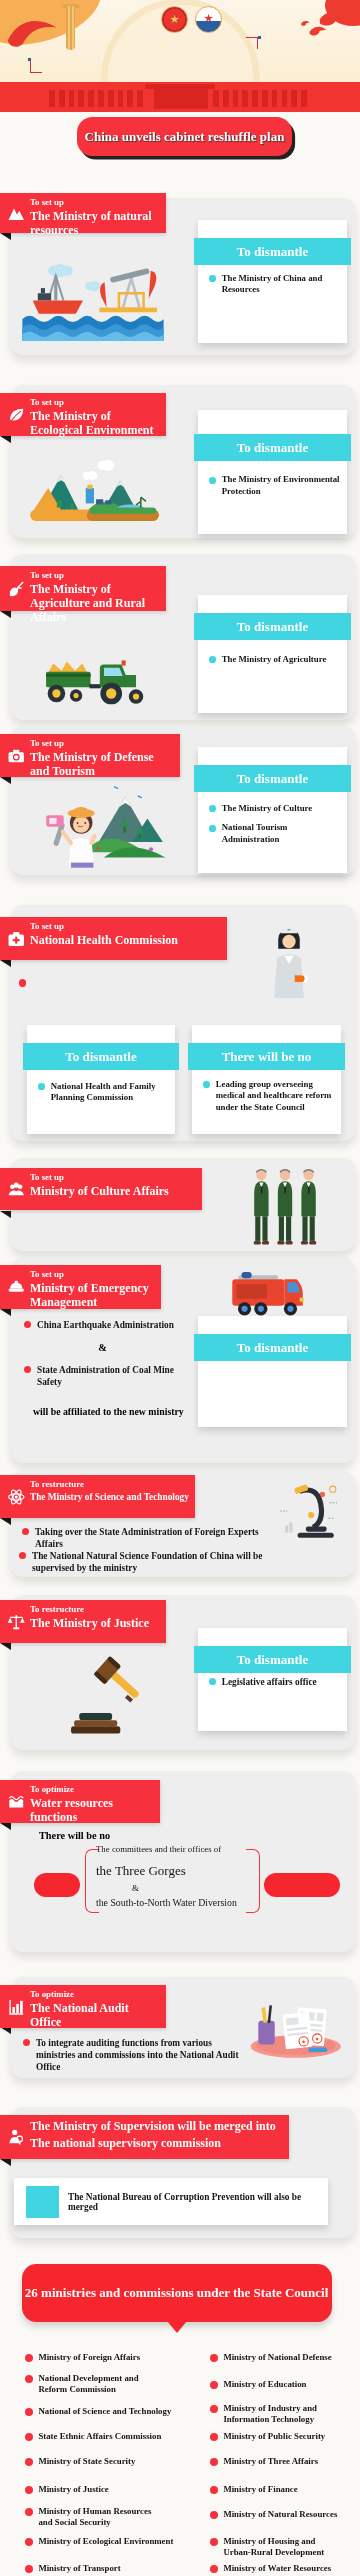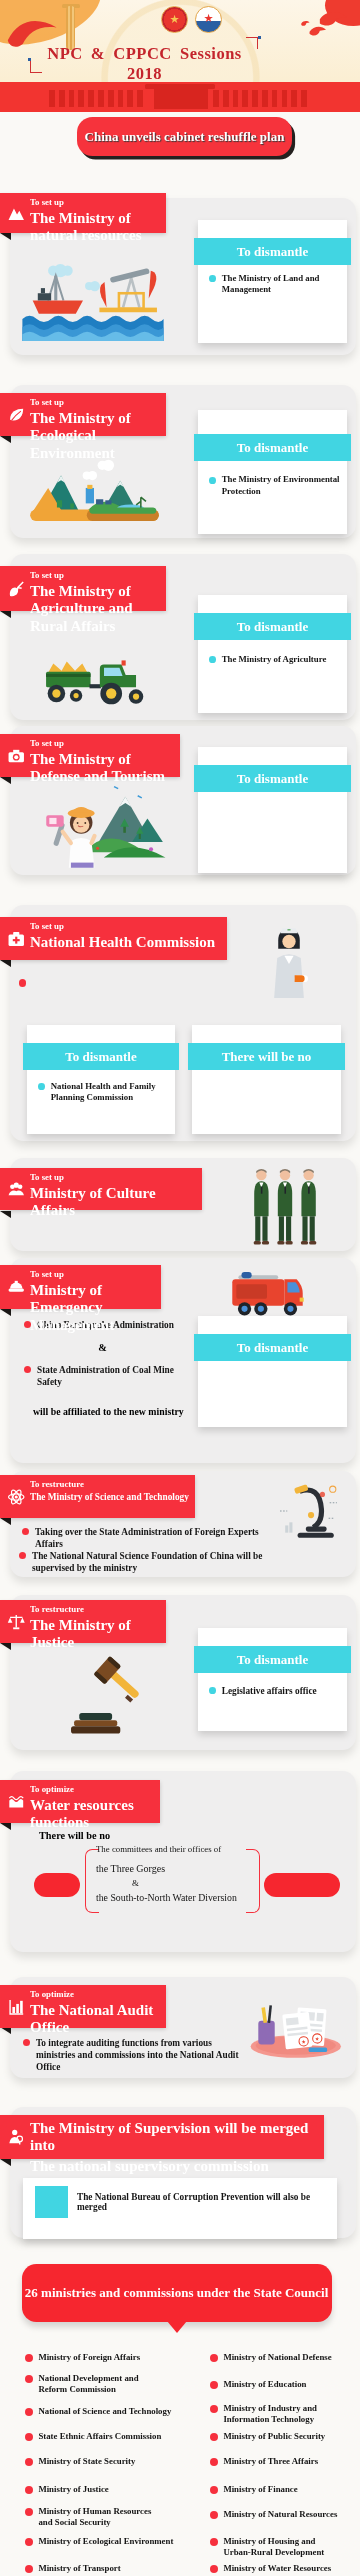--- a/index.html
+++ b/index.html
@@ -35,21 +35,21 @@
   .gate-body{left:154px;top:7.2px;width:54px;height:19.6px;background:#d8251f;}
   
   .headline{left:77px;top:117px;width:215px;height:39px;background:#f6333c;border-radius:15.5px;
     box-shadow:3.1px 3.6px 0 #24211f;color:#fff;font-size:13px;font-weight:bold;text-align:center;line-height:39px;
     text-shadow:1px 1px 1px #3a3a3a;}
   
   .card{left:10.3px;width:346px;background:#efeeee;border-radius:13.4px;box-shadow:0 5.2px 8.2px rgba(0,0,0,.10);}
   .banner{left:0;background:#f6303d;color:#fff;z-index:3;box-shadow:0 2.1px 4.1px rgba(0,0,0,.18);}
   .banner .txt{position:absolute;left:30px;top:4.1px;right:4.1px;}
   .banner .action{font-size:8.8px;font-weight:bold;display:block;}
-  .banner .btitle{font-size:15px;font-weight:bold;display:block;margin-top:3.1px;line-height:1.15;}
+  .banner .btitle{font-size:12px;font-weight:bold;display:block;margin-top:3.1px;line-height:1.15;}
   .banner .bicon{position:absolute;left:7.2px;top:50%;transform:translateY(-50%);width:18.5px;height:18.5px;}
   .fold{width:11.3px;height:7.2px;background:#1c1917;clip-path:polygon(0 0,100% 0,100% 100%);}
   
   .wcard{background:#fff;box-shadow:0 4.1px 7.2px rgba(0,0,0,.15);z-index:2;}
   .cyan{margin:17.5px -4.1px 0 -4.1px;height:27px;background:#41d5e2;color:#fff;font-size:13px;font-weight:bold;text-align:center;line-height:27px;}
   .wlist{list-style:none;margin:8.2px 0 0 0;padding:0 7.2px 0 11.3px;}
   .wlist li{position:relative;padding-left:12.4px;margin-bottom:8.2px;font-size:8.8px;font-weight:bold;color:#151515;line-height:1.3;}
   .wlist li::before{content:"";position:absolute;left:0;top:2.6px;width:6.7px;height:6.7px;border-radius:50%;background:#41d5e2;}
   
   .rb{position:absolute;font-size:9.3px;font-weight:bold;color:#151515;line-height:1.3;}
@@ -78,21 +78,20 @@
   <svg class="abs" style="left:5.2px;top:12.4px" width="57" height="36" viewBox="0 0 110 70">
     <path d="M5 55 C25 15, 60 8, 100 30 C65 25, 45 40, 34 62 C22 72, 8 68, 5 55 Z" fill="#e8352e"></path>
   </svg>
   <div class="abs emblem emblem1">★</div>
   <div class="abs emblem emblem2">★</div>
   <svg class="abs" style="left:299px;top:9.3px" width="52" height="33" viewBox="0 0 100 64">
     <path d="M40 20 C52 2, 78 2, 92 16 L72 18 C70 32, 52 36, 40 28 Z" fill="#ee3b2f"></path>
     <path d="M20 44 C28 32, 44 32, 52 40 L40 42 C38 52, 26 54, 20 48 Z" fill="#ee3b2f"></path>
     <path d="M4 28 C8 22, 16 22, 20 26 L14 27 C13 33, 7 34, 4 31 Z" fill="#ee3b2f"></path>
   </svg>
-  <div class="abs page-title">NPC &amp; CPPCC Sessions 2018</div>
   <div class="abs bracket bk-bl"></div>
   <div class="abs bracket bk-tr"></div>
   <div class="abs bluedot" style="left:28px;top:58px"></div>
   <div class="abs bluedot" style="left:258px;top:36px"></div>
 </div>
 
 <div class="abs band">
   <div class="abs gate-bars" style="left:49px;width:98px"></div>
   <div class="abs gate-bars" style="left:213px;width:98px"></div>
   <div class="abs gate-roof"></div>
@@ -129,21 +128,21 @@
   <path d="M160 70 q-14 8 -6 30 l10 20 z" fill="#e8442e"></path>
   <path d="M250 48 q18 4 6 34 l-10 20 z" fill="#e8442e"></path>
   <rect x="188" y="92" width="48" height="30" fill="none" stroke="#f2b53a" stroke-width="5"></rect>
   <path d="M0 142 Q14 130 28 142 T56 142 T84 142 T112 142 T140 142 T168 142 T196 142 T224 142 T252 142 T275 142 V185 H0 Z" fill="#1f7ec2"></path>
   <path d="M0 158 Q14 147 28 158 T56 158 T84 158 T112 158 T140 158 T168 158 T196 158 T224 158 T252 158 T275 158 V185 H0 Z" fill="#3f9bd8" opacity=".85"></path>
   <path d="M0 172 Q14 162 28 172 T56 172 T84 172 T112 172 T140 172 T168 172 T196 172 T224 172 T252 172 T275 172 V185 H0 Z" fill="#6cc0ea" opacity=".9"></path>
 </svg>
 <div class="abs wcard" style="left:198px;top:220px;width:149px;height:123px">
   <div class="cyan">To dismantle</div>
   <ul class="wlist">
-    <li>The Ministry of Land and Management</li>
+    <li>The Ministry of China and Resources</li>
   </ul>
 </div>
 
 <div class="abs card" style="top:385px;height:153px"></div>
 <div class="abs banner" style="top:393px;width:166px;height:43px">
   <svg class="bicon" viewBox="0 0 24 24">
       <path d="M4 18 C4 8, 12 4, 21 4 C21 13, 16 20, 7 19 Z" fill="#fff"></path>
       <path d="M6 19 C10 13, 14 10, 18 7" stroke="#f6303d" stroke-width="1.4" fill="none"></path>
     </svg>
   <span class="txt">
@@ -255,20 +254,24 @@
   <path d="M80 98 q3 4 10 1" stroke="#c2584d" stroke-width="2" fill="none"></path>
   <circle cx="79" cy="93" r="1.8" fill="#4a3222"></circle>
     <circle cx="94" cy="93" r="1.8" fill="#4a3222"></circle>
   <path d="M62 180 L66 128 Q86 116 106 128 L112 180 Z" fill="#fdfdfd"></path>
   <path d="M66 132 L50 110" stroke="#f8cfa7" stroke-width="8" stroke-linecap="round"></path>
   <path d="M106 132 L112 118" stroke="#f8cfa7" stroke-width="8" stroke-linecap="round"></path>
   <rect x="66" y="170" width="44" height="10" fill="#8f7fc9"></rect>
 </svg>
 <div class="abs wcard" style="left:198px;top:747px;width:149px;height:126px">
   <div class="cyan">To dismantle</div>
+  <ul class="wlist" style="margin-top:11.3px">
+    <li>The Ministry of Culture</li>
+    <li>National Tourism Administration</li>
+  </ul>
 </div>
 
 <div class="abs card" style="top:905px;height:236px"></div>
 <div class="abs banner" style="top:917px;width:227px;height:43px">
   <svg class="bicon" viewBox="0 0 24 24">
       <rect x="2" y="6" width="20" height="15" rx="2" fill="#fff"></rect>
       <rect x="8" y="3" width="8" height="4" rx="1" fill="#fff"></rect>
       <rect x="10.6" y="9" width="2.8" height="9" fill="#f6303d"></rect>
       <rect x="7.5" y="12.1" width="9" height="2.8" fill="#f6303d"></rect>
     </svg>
@@ -290,20 +293,23 @@
 </svg>
 <div class="abs" style="left:18.5px;top:979px;width:7.7px;height:7.7px;border-radius:50%;background:#f6303d"></div>
 <div class="abs wcard" style="left:27px;top:1025px;width:148px;height:109px">
   <div class="cyan">To dismantle</div>
   <ul class="wlist" style="margin-top:11.3px">
     <li>National Health and Family Planning Commission</li>
   </ul>
 </div>
 <div class="abs wcard" style="left:192px;top:1025px;width:149px;height:109px">
   <div class="cyan">There will be no</div>
+  <ul class="wlist" style="margin-top:9.3px">
+    <li>Leading group overseeing medical and healthcare reform under the State Council</li>
+  </ul>
 </div>
 
 <div class="abs card" style="top:1158px;height:93px"></div>
 <div class="abs banner" style="top:1168px;width:202px;height:42px">
   <svg class="bicon" viewBox="0 0 24 24">
       <circle cx="7" cy="9" r="3" fill="#fff"></circle>
       <circle cx="17" cy="9" r="3" fill="#fff"></circle>
       <circle cx="12" cy="7" r="3.4" fill="#fff"></circle>
       <path d="M2 20 q2-6 7-6 q2 0 3 1 q1-1 3-1 q5 0 7 6 Z" fill="#fff"></path>
     </svg>
@@ -434,21 +440,21 @@
     <rect x="48" y="22" width="48" height="30" rx="6" fill="#7a4a21"></rect>
     <rect x="48" y="22" width="9" height="30" rx="4" fill="#3e2a16"></rect>
     <rect x="87" y="22" width="9" height="30" rx="4" fill="#3e2a16"></rect>
   </g>
   <rect x="18" y="120" width="64" height="14" rx="5" fill="#243b33"></rect>
   <rect x="8" y="134" width="84" height="12" rx="4" fill="#7a4a21"></rect>
   <rect x="2" y="146" width="96" height="14" rx="5" fill="#4a2e18"></rect>
 </svg>
 <div class="abs wcard" style="left:198px;top:1628px;width:149px;height:103px">
   <div class="cyan">To dismantle</div>
-  <ul class="wlist" style="margin-top:12px">
+  <ul class="wlist" style="margin-top:3px">
     <li style="font-size:9.3px">Legislative affairs office</li>
   </ul>
 </div>
 
 <div class="abs card" style="top:1771px;height:181px"></div>
 <div class="abs banner" style="top:1780px;width:160px;height:43px">
   <svg class="bicon" viewBox="0 0 24 24">
       <path d="M3 10 Q6 6 9 10 T15 10 T21 10 L21 19 L3 19 Z" fill="#fff"></path>
       <path d="M3 7 Q6 3 9 7 T15 7 T21 7" stroke="#fff" stroke-width="1.6" fill="none"></path>
     </svg>
@@ -456,21 +462,21 @@
       <span class="action">To optimize</span>
   <span class="btitle">Water resources functions</span>
     </span>
 </div>
 <div class="abs fold" style="left:0;top:1823px"></div>
 <div class="abs" style="left:39px;top:1830px;font-size:10.3px;font-weight:bold">There will be no</div>
 <div class="abs brk brk-l" style="left:85px;top:1849px"></div>
 <div class="abs brk brk-r" style="left:246px;top:1849px"></div>
 <div class="abs" style="left:96px;top:1844px;width:155px;font-weight:normal;color:#151515">
   <div style="font-size:8.8px">The committees and their offices of</div>
-  <div style="font-size:10px;margin-top:9.3px">the Three Gorges</div>
+  <div style="font-size:13px;margin-top:9.3px">the Three Gorges</div>
   <div style="font-size:8.8px;margin-top:4.1px;margin-left:36px">&amp;</div>
   <div style="font-size:9.8px;margin-top:4.1px">the South-to-North Water Diversion</div>
 </div>
 <div class="abs pill" style="left:34px;top:1873px;width:46px"></div>
 <div class="abs pill" style="left:264px;top:1873px;width:76px"></div>
 
 <div class="abs card" style="top:1977px;height:101px"></div>
 <div class="abs banner" style="top:1985px;width:166px;height:43px">
   <svg class="bicon" viewBox="0 0 24 24">
       <path d="M4 3 v18 h17" stroke="#fff" stroke-width="1.8" fill="none"></path>
@@ -505,34 +511,34 @@
       <rect x="78" y="34" width="24" height="14" fill="#e1e4e6"></rect>
       <rect x="78" y="54" width="40" height="5" fill="#e1e4e6"></rect>
       <rect x="78" y="64" width="40" height="5" fill="#e1e4e6"></rect>
       <circle cx="108" cy="82" r="9" fill="none" stroke="#e8442e" stroke-width="2"></circle>
       <text x="108" y="86" font-size="10" fill="#e8442e" text-anchor="middle">★</text>
     </g>
   <rect x="120" y="94" width="36" height="9" rx="3" fill="#3f9bd8"></rect>
 </svg>
 
 <div class="abs card" style="top:2107px;height:131px"></div>
-<div class="abs banner" style="top:2115px;width:324px;height:44px">
+<div class="abs banner" style="top:2115px;width:289px;height:44px">
   <svg class="bicon" viewBox="0 0 24 24">
       <circle cx="10" cy="6" r="3.4" fill="#fff"></circle>
       <path d="M3 20 q1.5-8 7-8 q5.5 0 7 8 Z" fill="#fff"></path>
       <circle cx="16.5" cy="14.5" r="3.6" fill="none" stroke="#fff" stroke-width="1.6"></circle>
       <path d="M16.5 18.3 v3.4" stroke="#fff" stroke-width="1.8"></path>
     </svg>
   <span class="txt" style="top:5.2px">
     <span class="btitle" style="margin-top:0">The Ministry of Supervision will be merged into</span>
     <span class="btitle">The national supervisory commission</span>
   </span>
 </div>
 <div class="abs fold" style="left:0;top:2159px"></div>
-<div class="abs wcard" style="left:23px;top:2178px;width:314px;height:61px">
+<div class="abs wcard" style="left:14px;top:2178px;width:314px;height:47px">
   <div class="abs" style="left:12.4px;top:7.7px;width:33px;height:32px;background:#41d5e2"></div>
   <div class="abs" style="left:54px;top:0;right:5.2px;height:47px;display:flex;align-items:center;font-size:9.3px;font-weight:bold;color:#151515">The National Bureau of Corruption Prevention will also be merged</div>
 </div>
 
 <div class="abs bubble">26 ministries and commissions under the State Council</div>
 <div class="abs bubble-tip"></div>
 
 <div class="mitem" style="left:25px;top:2352px;width:155px">
     <span class="rdot2"></span>
     <span>Ministry of Foreign Affairs</span>

